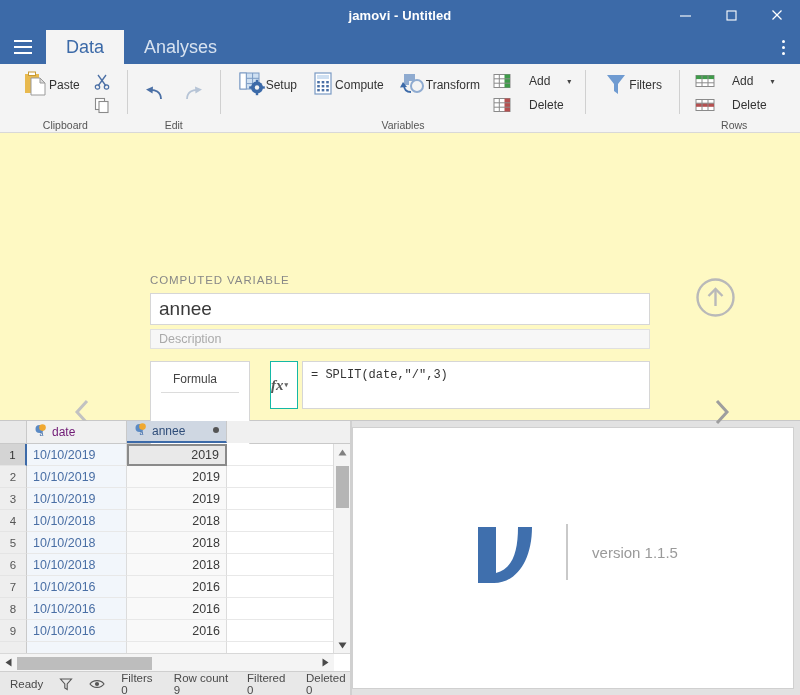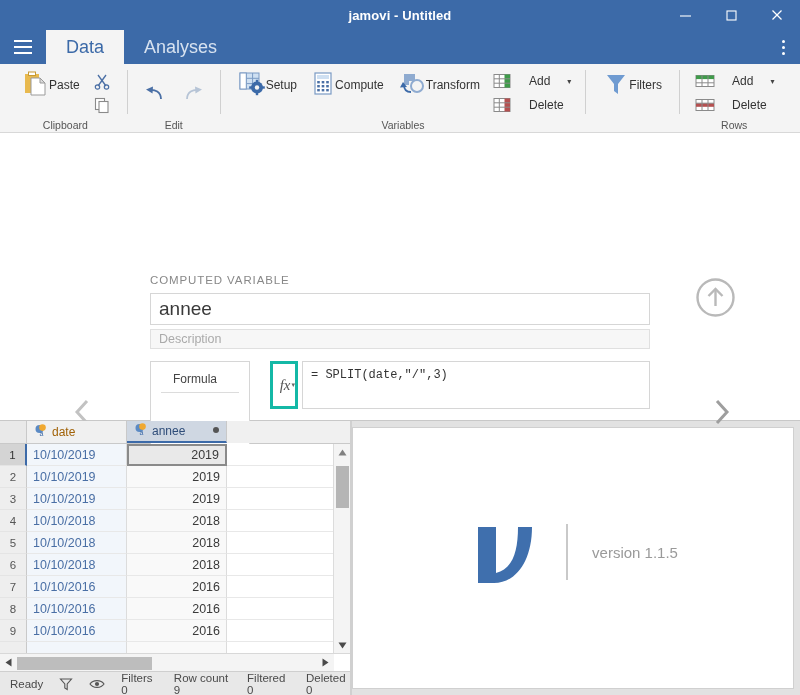--- a/index.html
+++ b/index.html
@@ -95,21 +95,21 @@
   }
   .smallbtn .caret { font-size: 8px; color: #444; margin-left: 1px; }
   .iconsq { width: 22px; height: 22px; display: flex; align-items: center; justify-content: center; }
 
   .updo { display: flex; align-items: center; padding-top: 6px; }
   .updo .ic { padding: 0 5px; }
 
   
   .vareditor {
     flex: 0 0 288px; height: 288px;
-    background: #ffffff;
+    background: #fef9c3;
     border-bottom: 1px solid #c8c8c8;
     position: relative;
     padding: 10px 0 0 0;
   }
   .ve-caption {
     position: absolute; left: 150px; top: 141px;
     font-size: 11.5px; color: #888; letter-spacing: .9px;
   }
   .ve-name {
     position: absolute; left: 150px; top: 160px; width: 500px; height: 32px;
@@ -128,22 +128,22 @@
   .ve-formula-panel {
     position: absolute; left: 150px; top: 228px; width: 100px; height: 148px;
     background: #fff; border: 1px solid #d6d6d6;
   }
   .ve-formula-panel .fp-title {
     font-size: 12px; color: #444; padding: 10px 0 6px 12px;
     border-bottom: 1px solid #dcdcdc; margin: 0 10px;
   }
   .ve-fx {
     position: absolute; left: 270px; top: 228px; width: 28px; height: 48px;
-    background: #fff; border: 3px solid #14b8a6;
-    display: flex; align-items: center; justify-content: flex-end; gap: 1px;
+    background: #fff; border: 1px solid #14b8a6;
+    display: flex; align-items: center; justify-content: flex-start; gap: 1px; font-weight: bold;
   }
   .ve-fx .fxl { font-family: "Liberation Serif", serif; font-style: italic; font-size: 15px; color: #555; }
   .ve-fx .fxc { font-size: 7px; color: #666; }
   .ve-formula-box {
     position: absolute; left: 302px; top: 228px; width: 348px; height: 48px;
     background: #fff; border: 1px solid #d6d6d6;
     font-family: "Liberation Mono", monospace; font-size: 12px; color: #333;
     padding: 6px 8px; white-space: pre;
   }
   .ve-uparrow { position: absolute; left: 694px; top: 143px; }
@@ -175,21 +175,21 @@
   }
   .sheet-head {
     height: 23px; flex: 0 0 23px;
     display: flex; background: #f0f0f0;
     border-bottom: 1px solid #c9c9c9;
   }
   .corner-cell { width: 27px; flex: 0 0 27px; background: #e9e9e9; border-right: 1px solid #c9c9c9; }
   .col-head {
     display: flex; align-items: center; gap: 4px;
     padding: 0 6px;
-    font-size: 12px; color: #a16207;
+    font-size: 12px; color: #701a75;
     border-right: 1px solid #c9c9c9;
     background: #f0f0f0; position: relative;
   }
   .col-head.w1 { width: 100px; flex: 0 0 100px; }
   .col-head.w2 { width: 100px; flex: 0 0 100px; }
   .col-head.filler { flex: 1 1 auto; border-right: none; }
   .col-head.selected { background: #cfd7e2; color: #2f4d79; border-bottom: 2px solid #3c6aa8; }
   .col-head .dot { position: absolute; right: 7px; top: 6px; width: 6px; height: 6px; border-radius: 50%; background: #555; }
 
   .sheet-body { flex: 1 1 auto; display: flex; min-height: 0; position: relative; overflow: hidden; background: #fff; }

